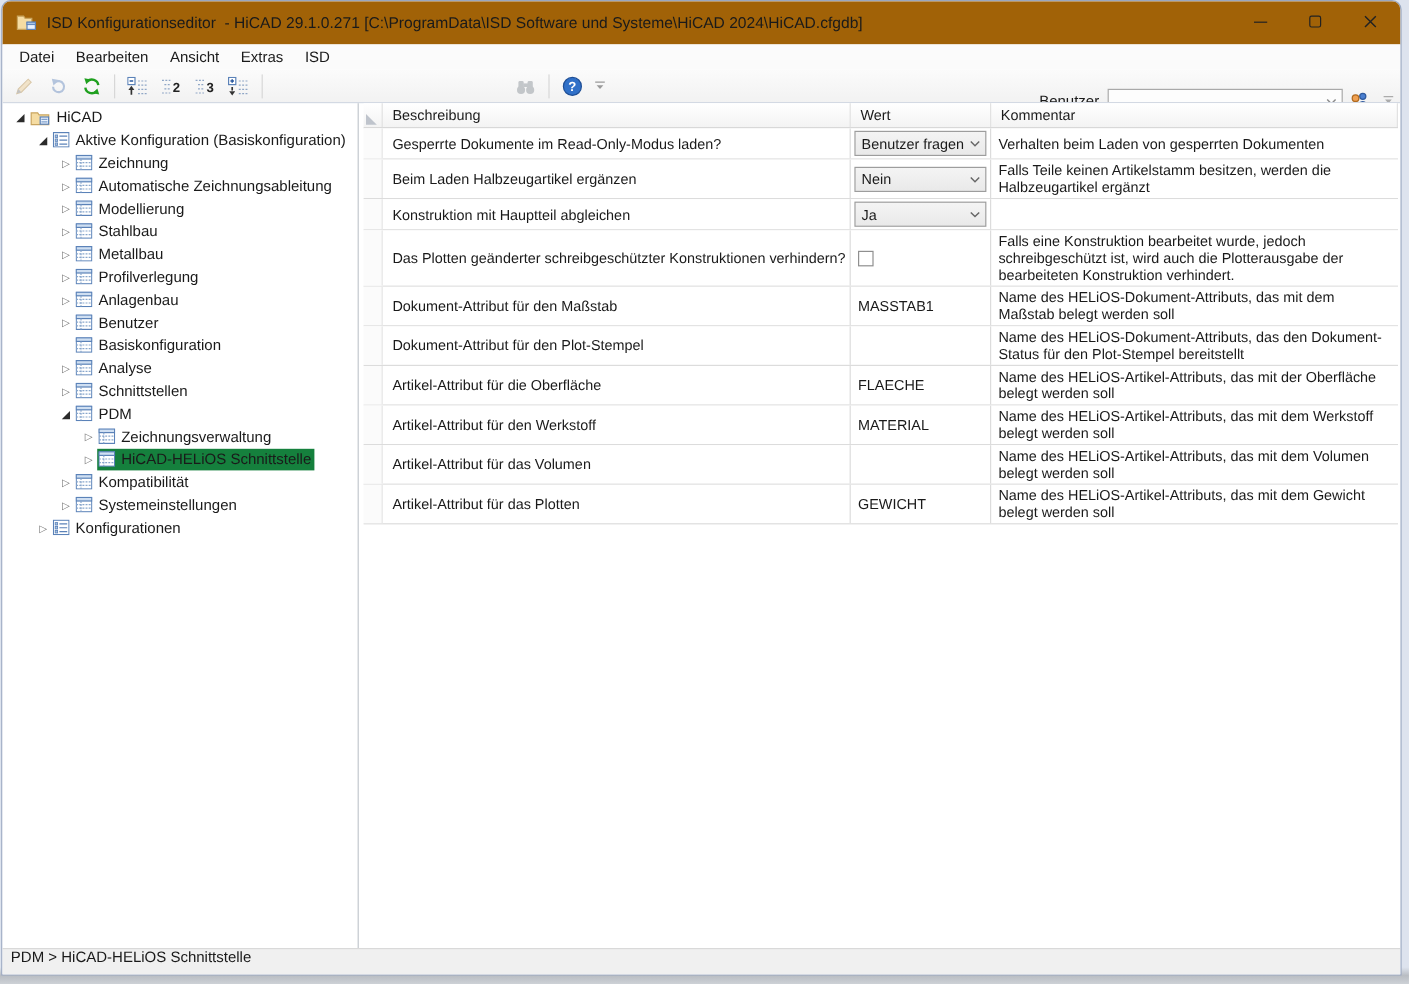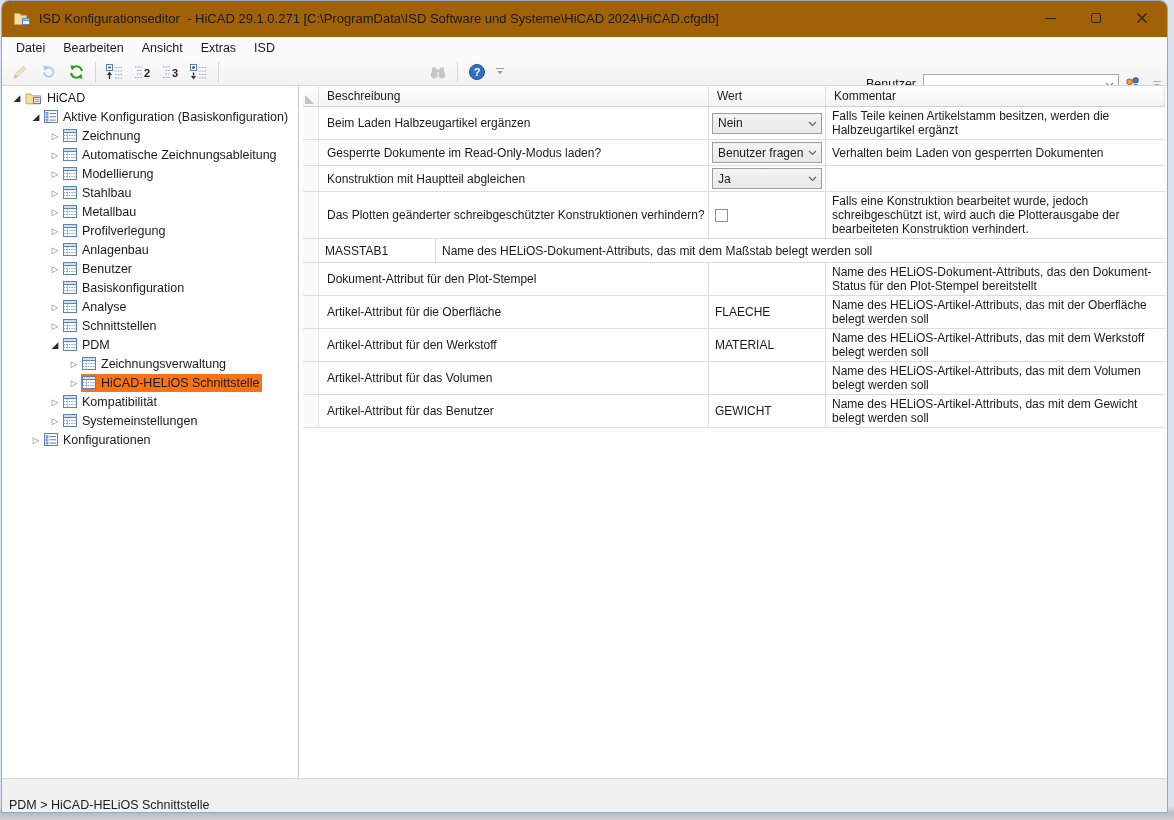--- a/index.html
+++ b/index.html
@@ -39,21 +39,21 @@
   
   .content { position:absolute; left:0; top:84px; right:0; bottom:22px; background:#fff; border-top:1px solid #d3d9e3; }
 
   
   .tree-panel { position:absolute; left:0; top:0; bottom:0; width:297px; border-right:1px solid #c3c7ce; overflow:hidden; padding-top:2px; }
   .tree-row { height:19px; display:flex; align-items:center; font-size:12.5px; white-space:nowrap; }
   .tree-expander { width:14px; text-align:center; font-size:8.5px; color:#707070; flex:none; }
   .tree-expander.expanded { color:#2b2b2b; font-size:9px; }
   .tree-inner { display:inline-flex; align-items:center; height:18px; padding:0 3px 0 1px; }
   .tree-inner .ticon { margin-right:5px; flex:none; }
-  .tree-row.selected .tree-inner { background:#f97316; }
+  .tree-row.selected .tree-inner { background:#15803d; }
 
   
   .grid-panel { position:absolute; left:301px; top:0; right:2px; bottom:0; font-size:12px; }
   .grid-header { display:flex; height:21px; background:linear-gradient(#ffffff,#f3f3f3); border-bottom:1px solid #cfcfcf; }
   .gh-cell { display:flex; align-items:center; padding-left:8px; border-right:1px solid #e2e2e2; }
   .gh-gutter { width:16px; position:relative; padding:0; }
   .gh-gutter .tri { position:absolute; left:2px; bottom:2px; width:0; height:0;
      border-bottom:9px solid #bfc4cc; border-right:9px solid transparent; }
   .col-desc { width:390px; } .col-wert { width:117px; } .col-komm { flex:1; }
   .grid-row { display:flex; border-bottom:1px solid #dcdcdc; min-height:24px; background:#fff; }
@@ -62,22 +62,22 @@
   .gc-desc { width:390px; padding:2px 2px 2px 8px; line-height:14px; }
   .gc-wert { width:117px; padding:2px 3px; }
   .gc-komm { flex:1; padding:2px 6px; line-height:14px; border-right:none; }
   .combo { flex:1; height:21px; border:1px solid #9d9d9d; background:linear-gradient(#f4f4f4,#e9e9e9);
      display:flex; align-items:center; padding-left:5px; position:relative; font-size:12px; }
   .combo .chev { position:absolute; right:4px; top:7px; }
   .checkbox { width:13px; height:13px; border:1px solid #8f8f8f; background:#fff; margin-left:3px; }
   .wert-text { padding-left:3px; }
 
   
-  .statusbar { position:absolute; left:0; right:0; bottom:0; height:34px; background:#f0f0f0;
-     border-top:1px solid #d9d9d9; display:flex; align-items:flex-end; padding-left:7px; font-size:12.5px; }
+  .statusbar { position:absolute; left:0; right:0; bottom:0; height:22px; background:#f0f0f0;
+     border-top:1px solid #d9d9d9; display:flex; align-items:flex-start; padding-left:7px; font-size:12.5px; }
 
   svg text { font-family:"Liberation Sans", sans-serif; }
 </style>
 </head>
 <body>
 
 <div class="window">
 
   <div class="titlebar">
     <svg class="app-icon" viewBox="0 0 18 16">
@@ -491,46 +491,46 @@
         <div class="gh-cell gh-gutter">
             <div class="tri"></div>
           </div>
         <div class="gh-cell col-desc">Beschreibung</div>
         <div class="gh-cell col-wert">Wert</div>
         <div class="gh-cell col-komm">Kommentar</div>
       </div>
       <div id="grid-body">
           <div class="grid-row">
             <div class="gc gc-gutter"></div>
+            <div class="gc gc-desc">Gesperrte Dokumente im Read-Only-Modus laden?</div>
+            <div class="gc gc-wert">
+              <div class="combo">
+                <span>Benutzer fragen</span>
+                <svg class="chev" width="9" height="6">
+                  <polyline points="1,1 4.5,4.5 8,1" fill="none" stroke="#666" stroke-width="1.2"></polyline>
+                </svg>
+              </div>
+            </div>
+            <div class="gc gc-komm">Verhalten beim Laden von gesperrten Dokumenten</div>
+          </div>
+          <div class="grid-row">
+            <div class="gc gc-gutter"></div>
             <div class="gc gc-desc">Beim Laden Halbzeugartikel ergänzen</div>
             <div class="gc gc-wert">
               <div class="combo">
                 <span>Nein</span>
                 <svg class="chev" width="9" height="6">
                   <polyline points="1,1 4.5,4.5 8,1" fill="none" stroke="#666" stroke-width="1.2"></polyline>
                 </svg>
               </div>
             </div>
             <div class="gc gc-komm">Falls Teile keinen Artikelstamm besitzen, werden die Halbzeugartikel ergänzt</div>
           </div>
           <div class="grid-row">
             <div class="gc gc-gutter"></div>
-            <div class="gc gc-desc">Gesperrte Dokumente im Read-Only-Modus laden?</div>
-            <div class="gc gc-wert">
-              <div class="combo">
-                <span>Benutzer fragen</span>
-                <svg class="chev" width="9" height="6">
-                  <polyline points="1,1 4.5,4.5 8,1" fill="none" stroke="#666" stroke-width="1.2"></polyline>
-                </svg>
-              </div>
-            </div>
-            <div class="gc gc-komm">Verhalten beim Laden von gesperrten Dokumenten</div>
-          </div>
-          <div class="grid-row">
-            <div class="gc gc-gutter"></div>
             <div class="gc gc-desc">Konstruktion mit Hauptteil abgleichen</div>
             <div class="gc gc-wert">
               <div class="combo">
                 <span>Ja</span>
                 <svg class="chev" width="9" height="6">
                   <polyline points="1,1 4.5,4.5 8,1" fill="none" stroke="#666" stroke-width="1.2"></polyline>
                 </svg>
               </div>
             </div>
             <div class="gc gc-komm"></div>
@@ -538,20 +538,21 @@
           <div class="grid-row">
             <div class="gc gc-gutter"></div>
             <div class="gc gc-desc">Das Plotten geänderter schreibgeschützter Konstruktionen verhindern?</div>
             <div class="gc gc-wert">
               <div class="checkbox"></div>
             </div>
             <div class="gc gc-komm">Falls eine Konstruktion bearbeitet wurde, jedoch schreibgeschützt ist, wird auch die Plotterausgabe der bearbeiteten Konstruktion verhindert.</div>
           </div>
           <div class="grid-row">
             <div class="gc gc-gutter"></div>
+            <div class="gc gc-desc">Dokument-Attribut für den Maßstab</div>
             <div class="gc gc-wert">
               <span class="wert-text">MASSTAB1</span>
             </div>
             <div class="gc gc-komm">Name des HELiOS-Dokument-Attributs, das mit dem Maßstab belegt werden soll</div>
           </div>
           <div class="grid-row">
             <div class="gc gc-gutter"></div>
             <div class="gc gc-desc">Dokument-Attribut für den Plot-Stempel</div>
             <div class="gc gc-wert">
               <span class="wert-text"></span>
@@ -577,21 +578,21 @@
           <div class="grid-row">
             <div class="gc gc-gutter"></div>
             <div class="gc gc-desc">Artikel-Attribut für das Volumen</div>
             <div class="gc gc-wert">
               <span class="wert-text"></span>
             </div>
             <div class="gc gc-komm">Name des HELiOS-Artikel-Attributs, das mit dem Volumen belegt werden soll</div>
           </div>
           <div class="grid-row">
             <div class="gc gc-gutter"></div>
-            <div class="gc gc-desc">Artikel-Attribut für das Benutzer</div>
+            <div class="gc gc-desc">Artikel-Attribut für das Plotten</div>
             <div class="gc gc-wert">
               <span class="wert-text">GEWICHT</span>
             </div>
             <div class="gc gc-komm">Name des HELiOS-Artikel-Attributs, das mit dem Gewicht belegt werden soll</div>
           </div>
         </div>
     </div>
   </div>
 
   <div class="statusbar">

